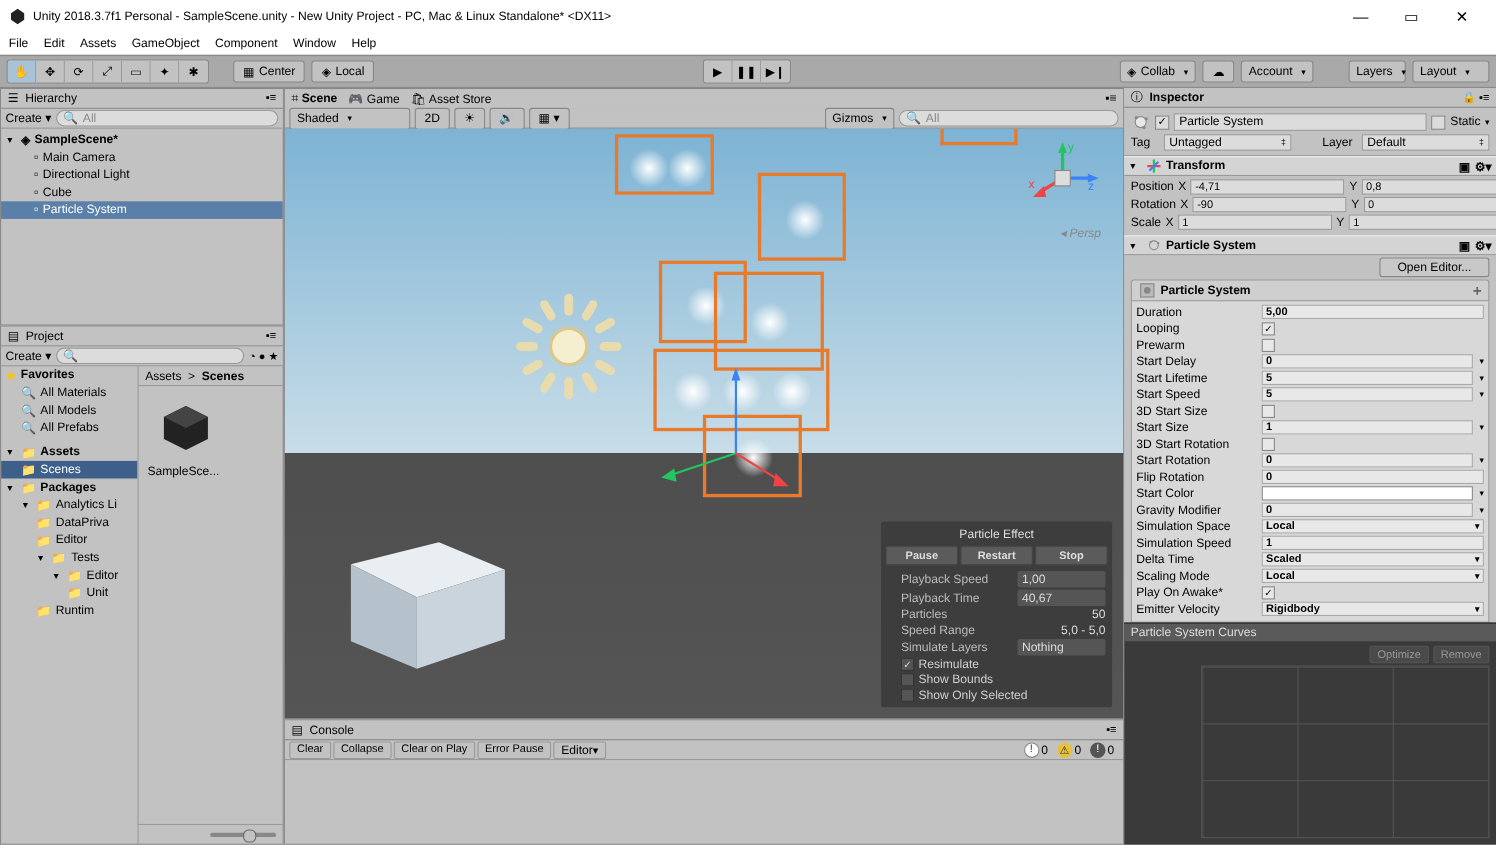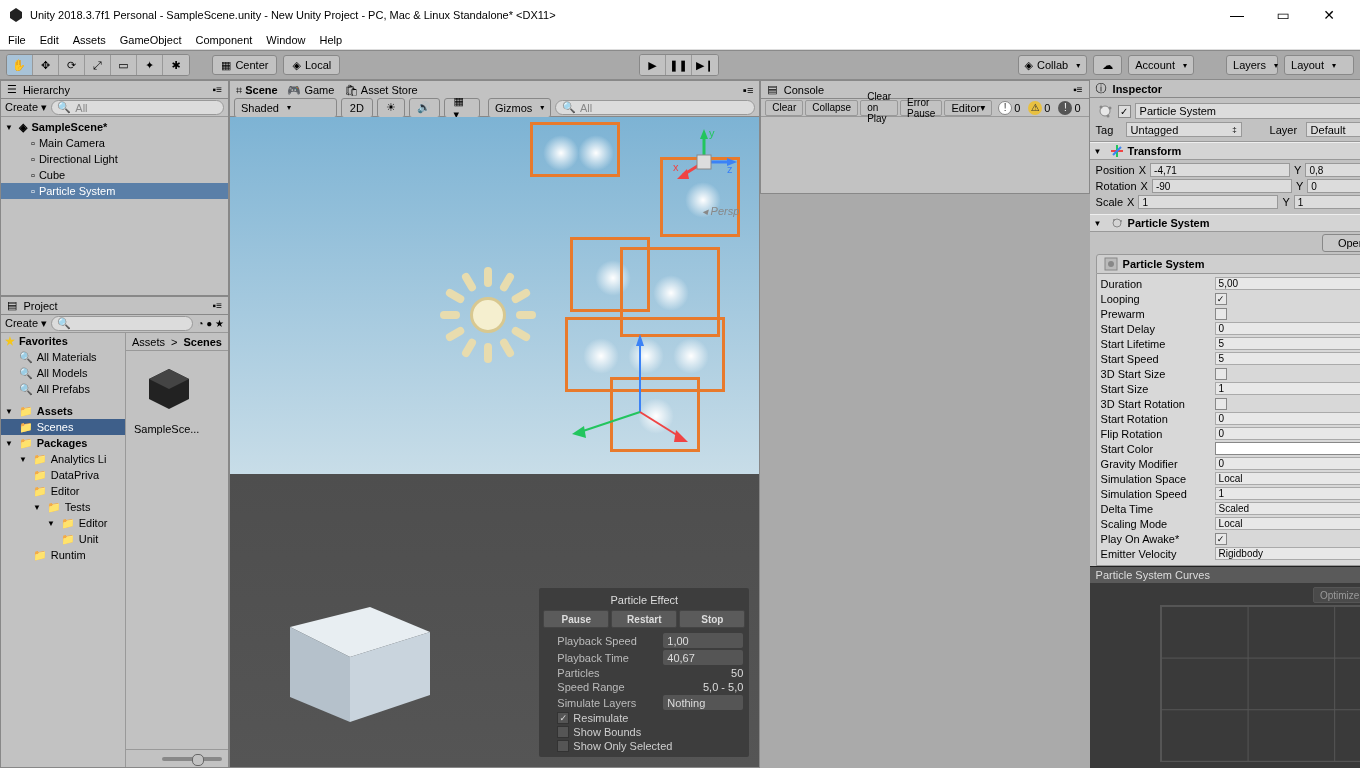--- a/index.html
+++ b/index.html
@@ -11,21 +11,21 @@
 .toolbar { height:30px; background:#a9a9a9; display:flex; align-items:center; padding:0 6px; gap:6px; border-top:1px solid #8a8a8a; border-bottom:1px solid #8a8a8a;}
 .toolgroup { display:flex; background:#c2c2c2; border:1px solid #888; border-radius:3px; overflow:hidden; }
 .toolbtn { width:26px; height:20px; display:flex; align-items:center; justify-content:center; border-right:1px solid #999; background:#c2c2c2; }
 .toolbtn.active { background:#a8c3d8; }
 .toolbtn:last-child { border-right:none; }
 .tbtn { height:20px; padding:0 8px; background:#c2c2c2; border:1px solid #888; border-radius:3px; display:flex; align-items:center; gap:4px; font-size:11px;}
 .dbtn { height:20px; padding:0 6px; background:#c2c2c2; border:1px solid #888; border-radius:3px; display:flex; align-items:center; gap:4px; font-size:11px;}
 .dbtn::after { content:"▾"; font-size:8px; margin-left:4px;}
 .content { display:flex; height:688px; }
 .leftcol { width:258px; display:flex; flex-direction:column; }
-.midcol { flex:1; display:flex; }
+.midcol { flex:1; display:flex; flex-direction:column; }
 .rightcol { width:338px; background:#c2c2c2; display:flex; flex-direction:column;}
 .panel-tab { height:18px; background:#c2c2c2; border-bottom:1px solid #888; display:flex; align-items:center; padding:0 6px; gap:6px; }
 .panel-tab .tabname { font-size:11px; }
 .panel-tab .opts { margin-left:auto; font-size:10px; }
 .hierarchy { height:216px; background:#c2c2c2; border:1px solid #888; }
 .createrow { height:18px; display:flex; align-items:center; padding:0 4px; gap:4px; background:#c2c2c2; border-bottom:1px solid #999;}
 .search { flex:1; height:15px; background:#dcdcdc; border:1px solid #999; border-radius:8px; padding:0 6px; font-size:10px; display:flex; align-items:center;}
 .tree { padding:2px 0; }
 .treeitem { height:16px; display:flex; align-items:center; padding:0 4px; gap:4px; }
 .treeitem.bold { font-weight:bold; }
@@ -83,21 +83,21 @@
 .prop-rows .prow { display:flex; align-items:center; height:16px; gap:4px;}
 .prop-rows .plabel { width:110px; font-size:11px;}
 .prop-rows .axis { width:12px; text-align:left; font-size:11px;}
 .prop-rows .pinput { flex:1; height:14px; background:#dcdcdc; border:1px solid #999; padding:0 3px; font-size:10px;}
 .open-editor { margin:4px 6px; height:18px; width:100px; margin-left:auto; background:#c8c8c8; border:1px solid #888; border-radius:3px; font-size:11px; display:flex; align-items:center; justify-content:center;}
 .module-hdr { height:20px; background:#cfcfcf; display:flex; align-items:center; padding:0 6px; font-weight:bold; border:1px solid #999; margin:0 6px; border-radius:3px 3px 0 0;}
 .module-hdr .plus { margin-left:auto; font-size:14px; color:#666;}
 .module-body { margin:0 6px; border:1px solid #999; border-top:none; padding:2px 4px 4px; background:#d8d8d8;}
 .mprow { display:flex; align-items:center; height:15px; gap:4px; font-size:10.5px;}
 .mprow .mlbl { width:110px; }
-.mprow .mval { flex:1; height:13px; background:#e8e8e8; border:1px solid #aaa; padding:0 3px; font-size:10px; display:flex; align-items:center;}
+.mprow .mval { flex:1; height:13px; background:#e8e8e8; border:1px solid #aaa; padding:0 3px; font-size:10px; display:flex; align-items:center;font-weight:bold;}
 .mprow .mchk { width:12px; height:12px; background:#e8e8e8; border:1px solid #888; display:flex; align-items:center; justify-content:center; font-size:9px;}
 .mprow .dd::after { content:"▾"; margin-left:auto; font-size:8px;}
 .mprow .colorswatch { flex:1; height:13px; background:#fff; border:1px solid #888;}
 .curves-panel { flex:1; background:#3a3a3a; color:#ccc; display:flex; flex-direction:column; border-top:1px solid #222;}
 .curves-panel .chead { height:16px; background:#5a5a5a; padding:0 6px; display:flex; align-items:center; font-size:11px; color:#ddd;}
 .curves-panel .ctool { height:22px; display:flex; justify-content:flex-end; gap:4px; padding:4px 6px;}
 .curves-panel .cbtn2 { height:16px; padding:0 6px; border:1px solid #555; background:#4a4a4a; color:#999; font-size:10px; display:flex; align-items:center; border-radius:2px;}
 .curves-panel .grid { flex:1; margin:0 6px 6px 70px; border:1px solid #555; background-image:linear-gradient(#555 1px,transparent 1px),linear-gradient(90deg,#555 1px,transparent 1px); background-size:33.3% 33.3%;}
 .fold-arrow{width:12px;font-size:8px;}
 svg{display:block;}

